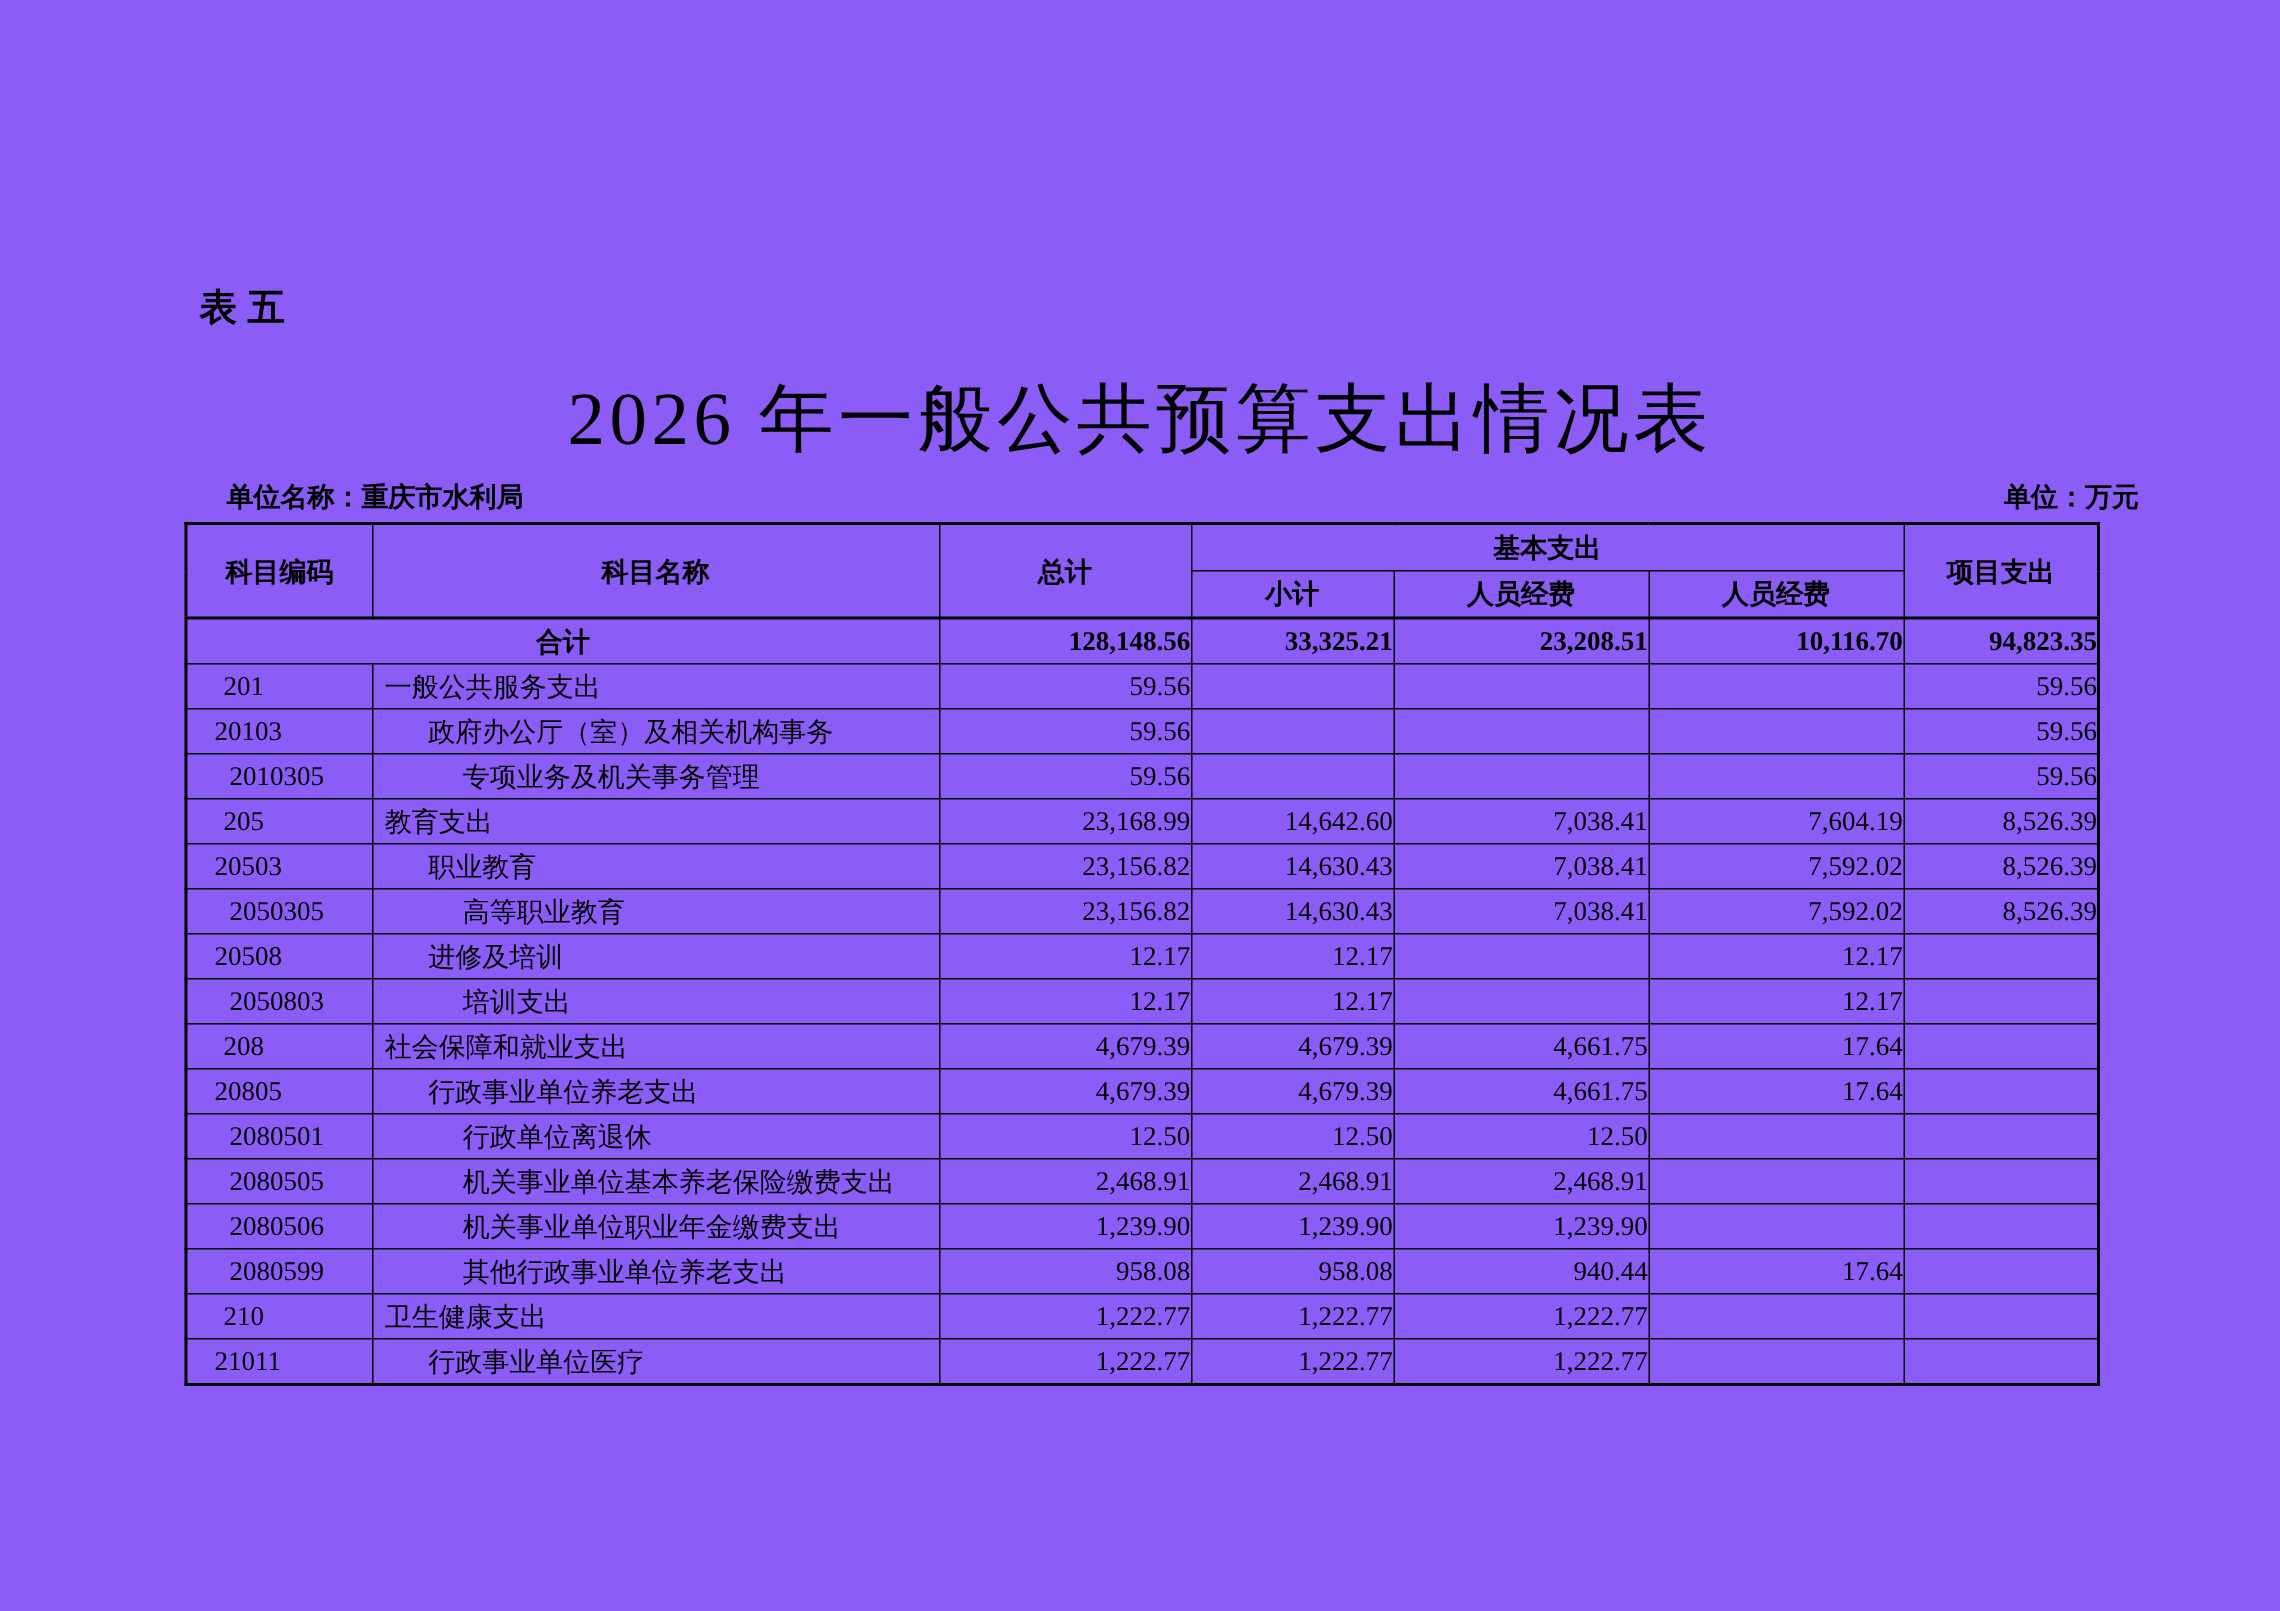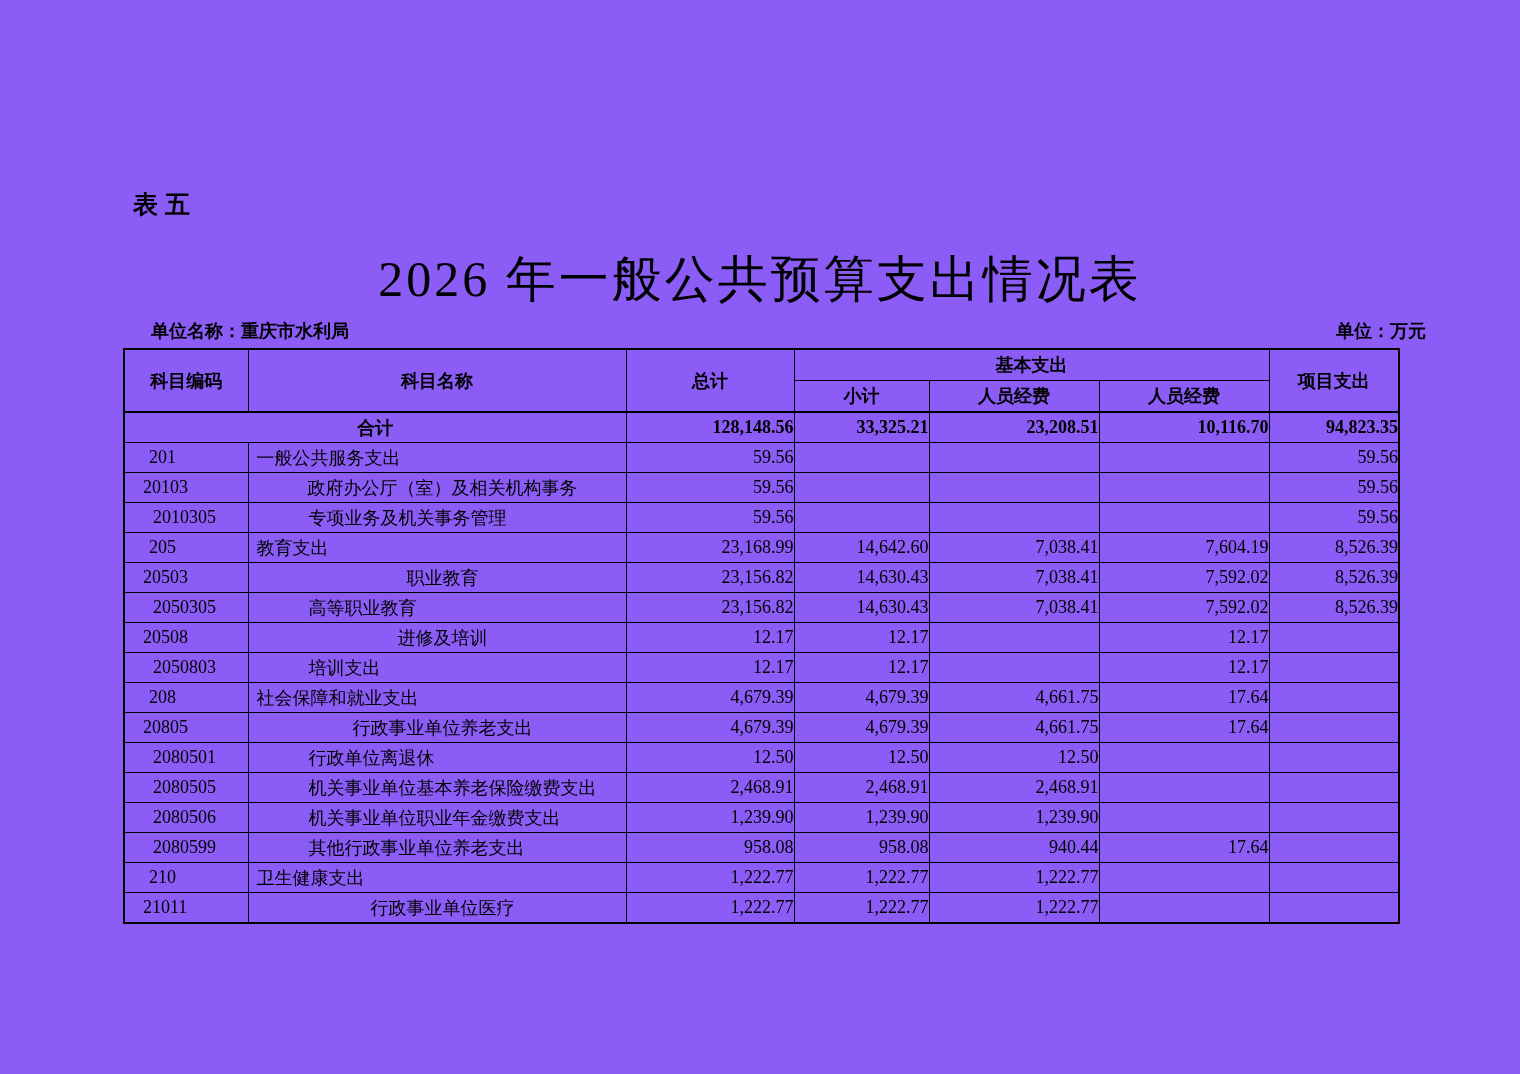--- a/index.html
+++ b/index.html
@@ -54,21 +54,21 @@
   tr.summary td { font-weight:700;margin-top:28px; }
   tr.summary td.sum-label {
     text-align:center;
     font-family:"Liberation Sans", sans-serif;
     font-size:18px;
   }
   td.c-code.lv1 { padding-left:24px;  }
   td.c-code.lv2 { padding-left:18px; }
   td.c-code.lv3 { padding-left:28px; }
   td.c-name.lv1 { padding-left:8px;  }
-  td.c-name.lv2 { padding-left:11px;text-align:center; }
+  td.c-name.lv2 { padding-left:37px; }
   td.c-name.lv3 { padding-left:60px; }
   .page-footer {
     position:absolute; left:0; width:1520px; top:920px;
     text-align:center; font-size:20px; word-spacing:14px;
     font-family:"Liberation Serif", serif;
   }
 </style>
 </head>
 <body>
 

